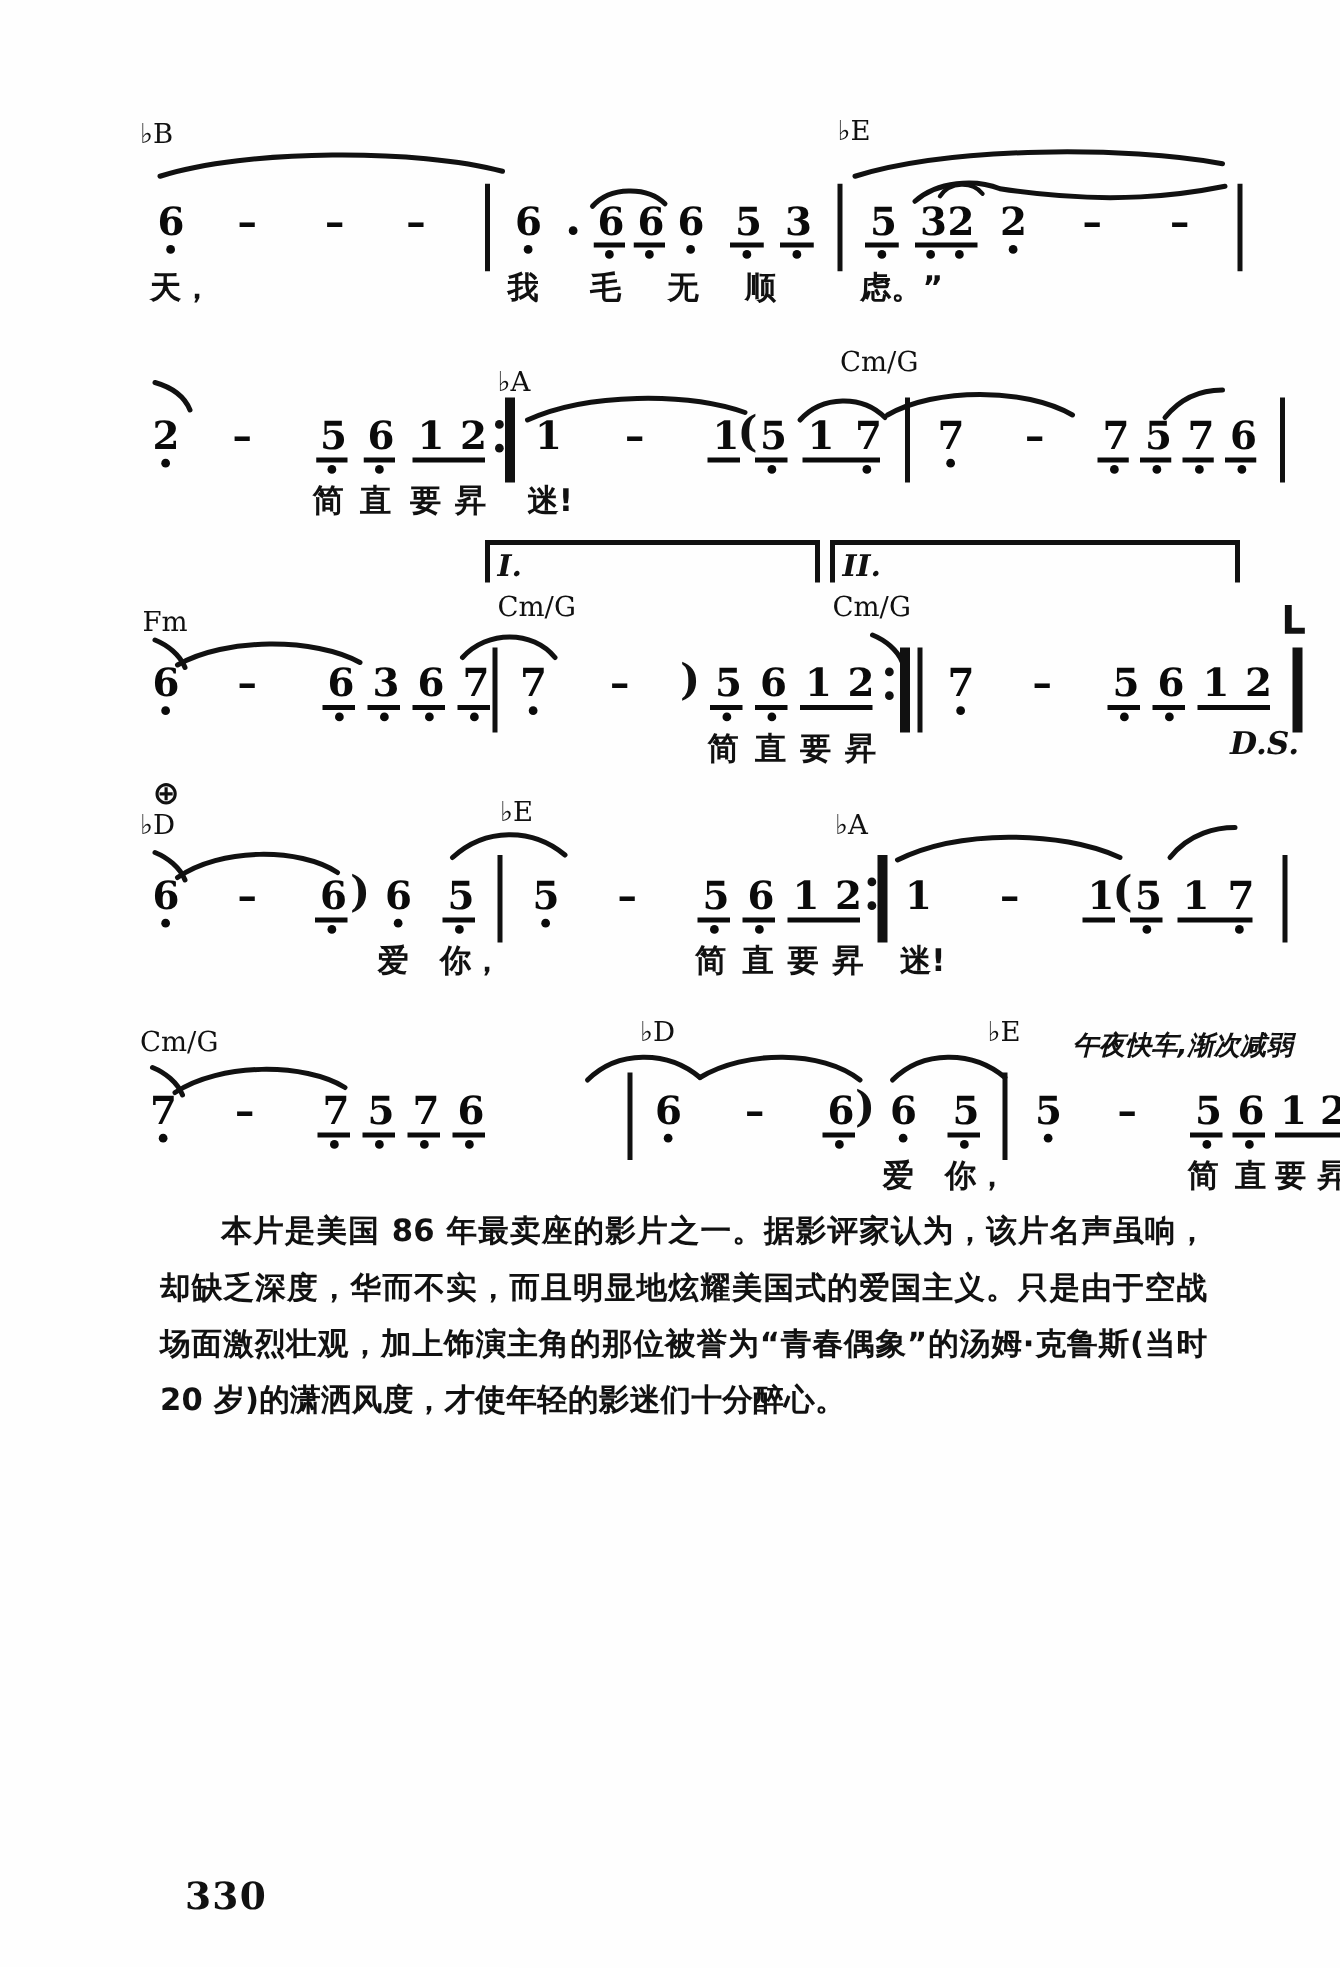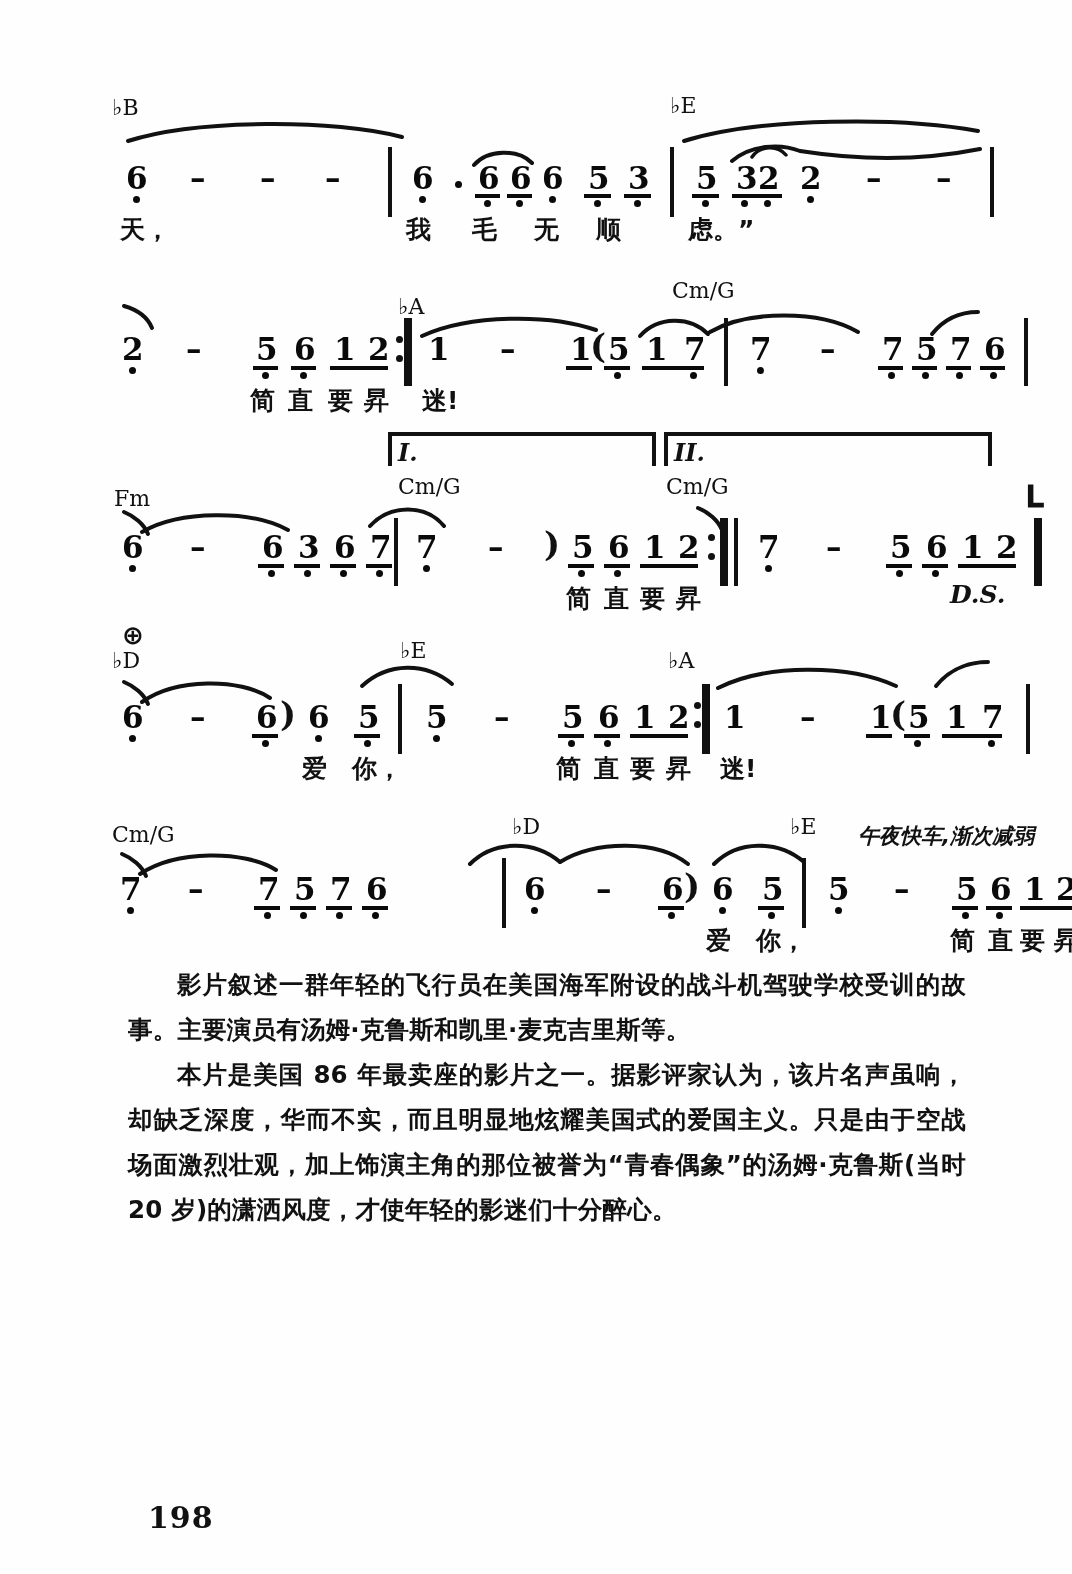--- a/index.html
+++ b/index.html
@@ -381,21 +381,21 @@
     <div class="note" style="left:816px;top:102px;">6</div>
     <div class="beam" style="left:812px;top:134px;width:26px;"></div>
     <div class="octlow" style="left:822px;top:140px;"></div>
 
     <div class="note" style="left:852px;top:102px;">1</div>
     <div class="note" style="left:886px;top:102px;">2</div>
     <div class="beam" style="left:848px;top:134px;width:58px;"></div>
 
     <div class="barline thick" style="left:924px;top:88px;height:68px;"></div>
     <div class="signglyph" style="left:916px;top:52px;">𝐋</div>
-    <div class="dsmark" style="left:840px;top:150px;">D.S.</div>
+    <div class="dsmark" style="left:874px;top:150px;">D.S.</div>
 
     <div class="lyric" style="left:456px;top:152px;">简</div>
     <div class="lyric" style="left:494px;top:152px;">直</div>
     <div class="lyric" style="left:530px;top:152px;">要</div>
     <div class="lyric" style="left:566px;top:152px;">昇</div>
   </div>
 
   <div class="system" style="top:622px;height:170px;">
 
     <div class="signglyph" style="left:12px;top:0px;font-size:26px;">⊕</div>
@@ -586,19 +586,18 @@
 
     <div class="lyric" style="left:596px;top:124px;">爱</div>
     <div class="lyric" style="left:646px;top:124px;">你，</div>
     <div class="lyric" style="left:840px;top:124px;">简</div>
     <div class="lyric" style="left:878px;top:124px;">直</div>
     <div class="lyric" style="left:910px;top:124px;">要</div>
     <div class="lyric" style="left:944px;top:124px;">昇</div>
   </div>
 
   <div class="prose">
-    <p>影片叙述一群年轻的飞行员在美国海军附设的战斗机驾驶学校受训的故事。主要演员有汤姆·克鲁斯和凯里·麦克吉里斯等。</p>
     <p>本片是美国 86 年最卖座的影片之一。据影评家认为，该片名声虽响，却缺乏深度，华而不实，而且明显地炫耀美国式的爱国主义。只是由于空战场面激烈壮观，加上饰演主角的那位被誉为“青春偶象”的汤姆·克鲁斯(当时 20 岁)的潇洒风度，才使年轻的影迷们十分醉心。</p>
   </div>
 
-  <div class="pagenum">198</div>
+  <div class="pagenum">330</div>
 
 </div>
 
 </body></html>

